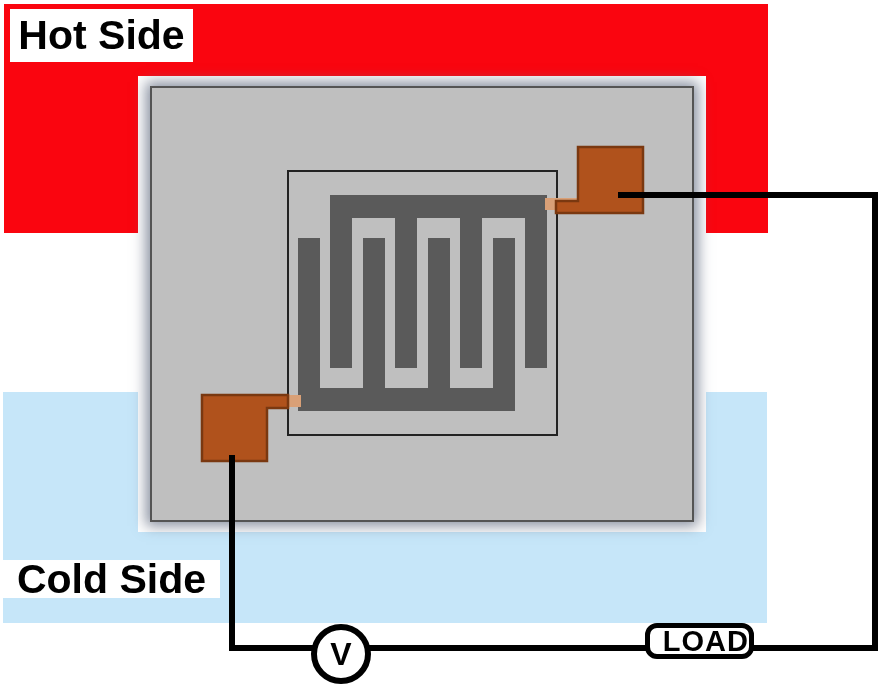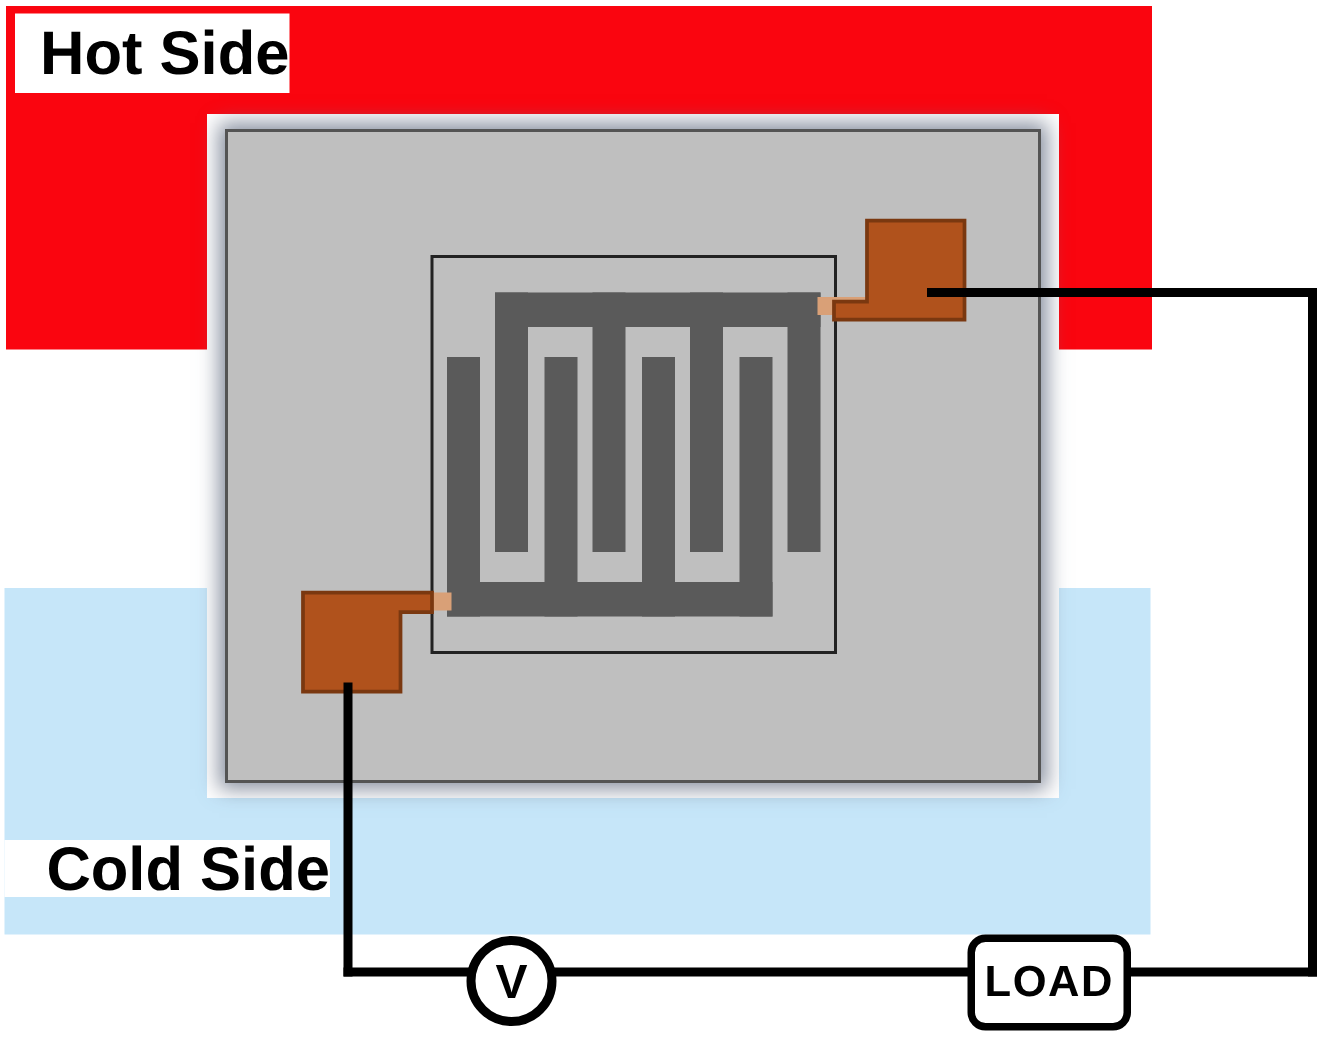--- a/index.html
+++ b/index.html
@@ -10,21 +10,21 @@
   }
   .abs { position:absolute; }
 
   
   .hot-band  { left:4px;  top:4px;   width:764px; height:229px; background:var(--hot-side); }
   .cold-band { left:3px;  top:392px; width:764px; height:231px; background:var(--cold-side); }
 
   
   .side-label {
     background:var(--label-bg); color:var(--text);
-    display:flex; align-items:center; justify-content:flex-end;
+    display:flex; align-items:center; justify-content:center;
     font-weight:bold; font-size:41px; letter-spacing:0px;
   }
   .hot-label  { left:10px; top:9px;   width:183px; height:53px; }
   .cold-label { left:3px;  top:560px; width:217px; height:38px; }
 
   
   .halo { left:138px; top:76px; width:568px; height:456px; background:#ffffff; }
   .substrate {
     left:150px; top:86px; width:544px; height:436px;
     box-sizing:border-box; background:var(--substrate);
@@ -57,23 +57,23 @@
   .wire { background:var(--wire); }
 
   
   .voltmeter {
     left:311px; top:624px; width:60px; height:60px; box-sizing:border-box;
     background:#ffffff; border:6px solid var(--wire); border-radius:50%;
     display:flex; align-items:center; justify-content:center;
     font-weight:bold; font-size:32px; color:var(--text);
   }
   .load-box {
-    left:645px; top:623px; width:109px; height:64px; box-sizing:border-box;
+    left:645px; top:623px; width:109px; height:36px; box-sizing:border-box;
     background:#ffffff; border:5px solid var(--wire); border-radius:12px;
-    display:flex; align-items:center; justify-content:center;
+    display:flex; align-items:center; justify-content:flex-end;
     font-weight:bold; font-size:29px; letter-spacing:1px; color:var(--text);
   }
 </style>
 </head>
 <body>
 
 <div id="canvas">
 
   <div class="abs hot-band"></div>
   <div class="abs cold-band"></div>

